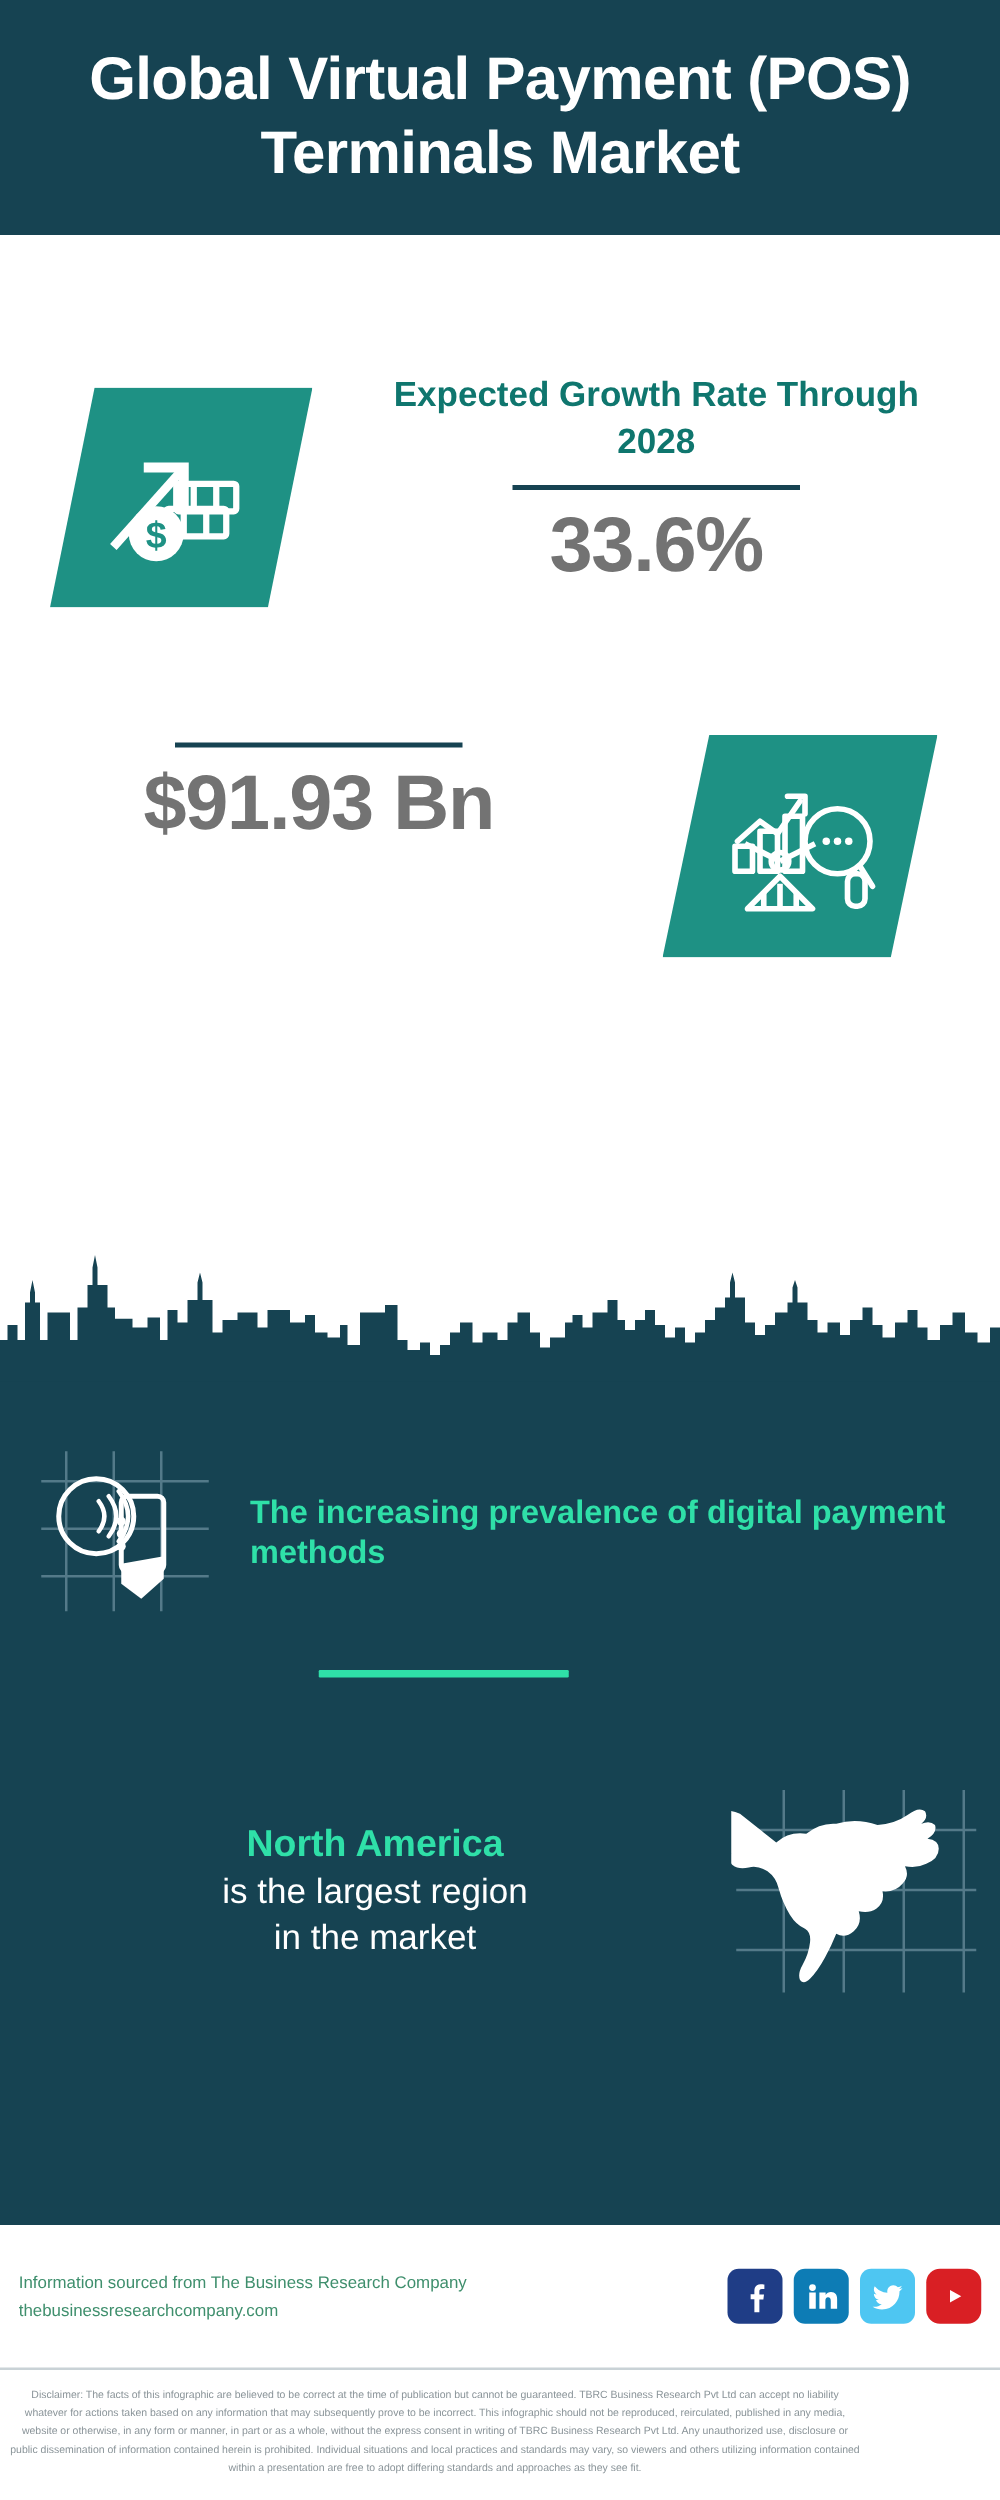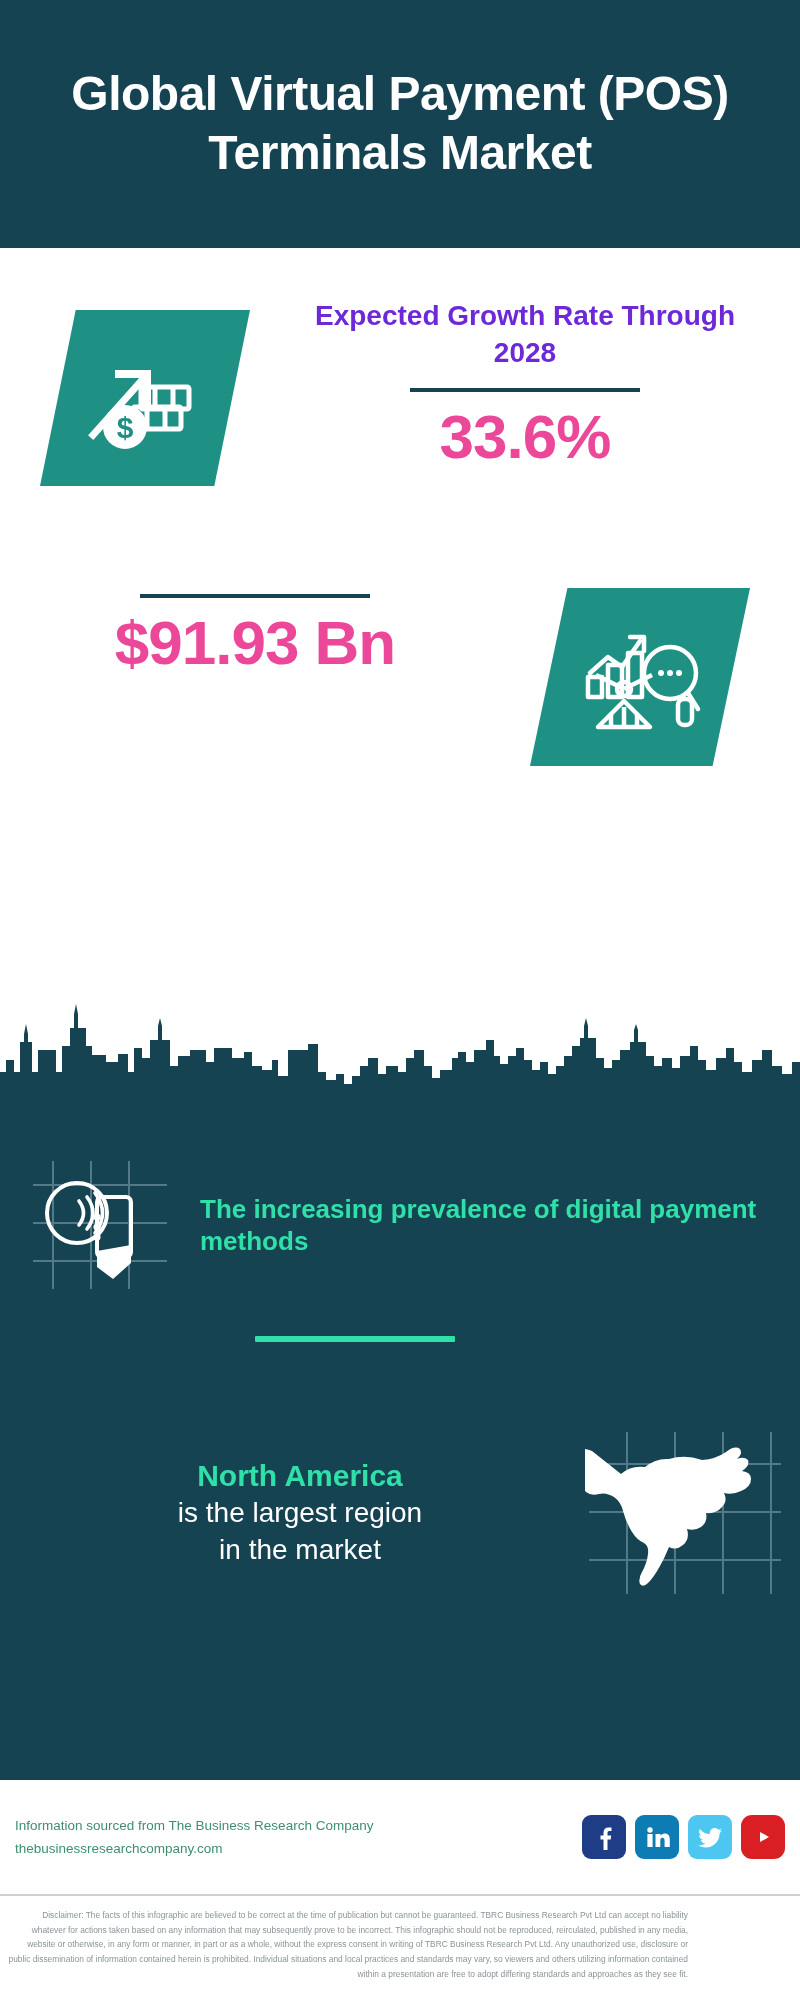--- a/index.html
+++ b/index.html
@@ -7,21 +7,21 @@
     width:800px;height:2000px;
     background:#ffffff;
     font-family:"Liberation Sans", sans-serif;
     overflow:hidden;
     position:relative;
   }
   #page{width:800px;height:2000px;position:relative;overflow:hidden;background:#fff;}
 
   
   .header{
-    position:absolute;left:0;top:0;width:800px;height:248px;
+    position:absolute;left:0;top:0;width:800px;height:188px;
     background:#164352;
     display:flex;align-items:center;justify-content:center;
     box-sizing:border-box;padding:0 28px;
   }
   .header-title{
     color:#ffffff;
     font-size:48px;
     font-weight:bold;
     line-height:1.22;
     text-align:center;
@@ -46,28 +46,28 @@
     left:530px;top:340px;width:220px;height:178px;
     clip-path:polygon(17% 0%, 100% 0%, 83% 100%, 0% 100%);
   }
   .stat-text-right{
     position:absolute;left:300px;top:50px;width:450px;text-align:center;
   }
   .stat-text-left{
     position:absolute;left:40px;top:330px;width:430px;text-align:center;
   }
   .stat-label{
-    color:#6d28d9;font-size:28px;font-weight:bold;line-height:1.32;
+    color:#0f766e;font-size:28px;font-weight:bold;line-height:1.32;
   }
   .stat-rule{
     height:4px;background:#164352;margin:16px auto 12px auto;width:230px;
   }
   .stat-rule.wide{width:230px;}
   .stat-value{
-    color:#ec4899;font-size:62px;font-weight:bold;line-height:1.05;
+    color:#737373;font-size:62px;font-weight:bold;line-height:1.05;
     letter-spacing:-1px;
   }
 
   
   .dark-panel{
     position:absolute;left:0;top:1090px;width:800px;height:690px;
     background:#164352;
     overflow:hidden;
   }
   .skyline{
@@ -142,21 +142,21 @@
 
   .disclaimer-sep{
     position:absolute;left:0;top:1894px;width:800px;height:2px;background:#c9d2d6;
   }
   .disclaimer{
     position:absolute;left:0;top:1902px;width:696px;
     box-sizing:border-box;padding:6px 8px 0 8px;
     color:#8a9499;
     font-size:8.4px;
     line-height:1.74;
-    text-align:right;
+    text-align:center;
   }
 </style>
 </head>
 <body>
 
 <div id="page">
 
   <div class="header">
     <div class="header-title">Global Virtual Payment (POS) Terminals Market</div>
   </div>

